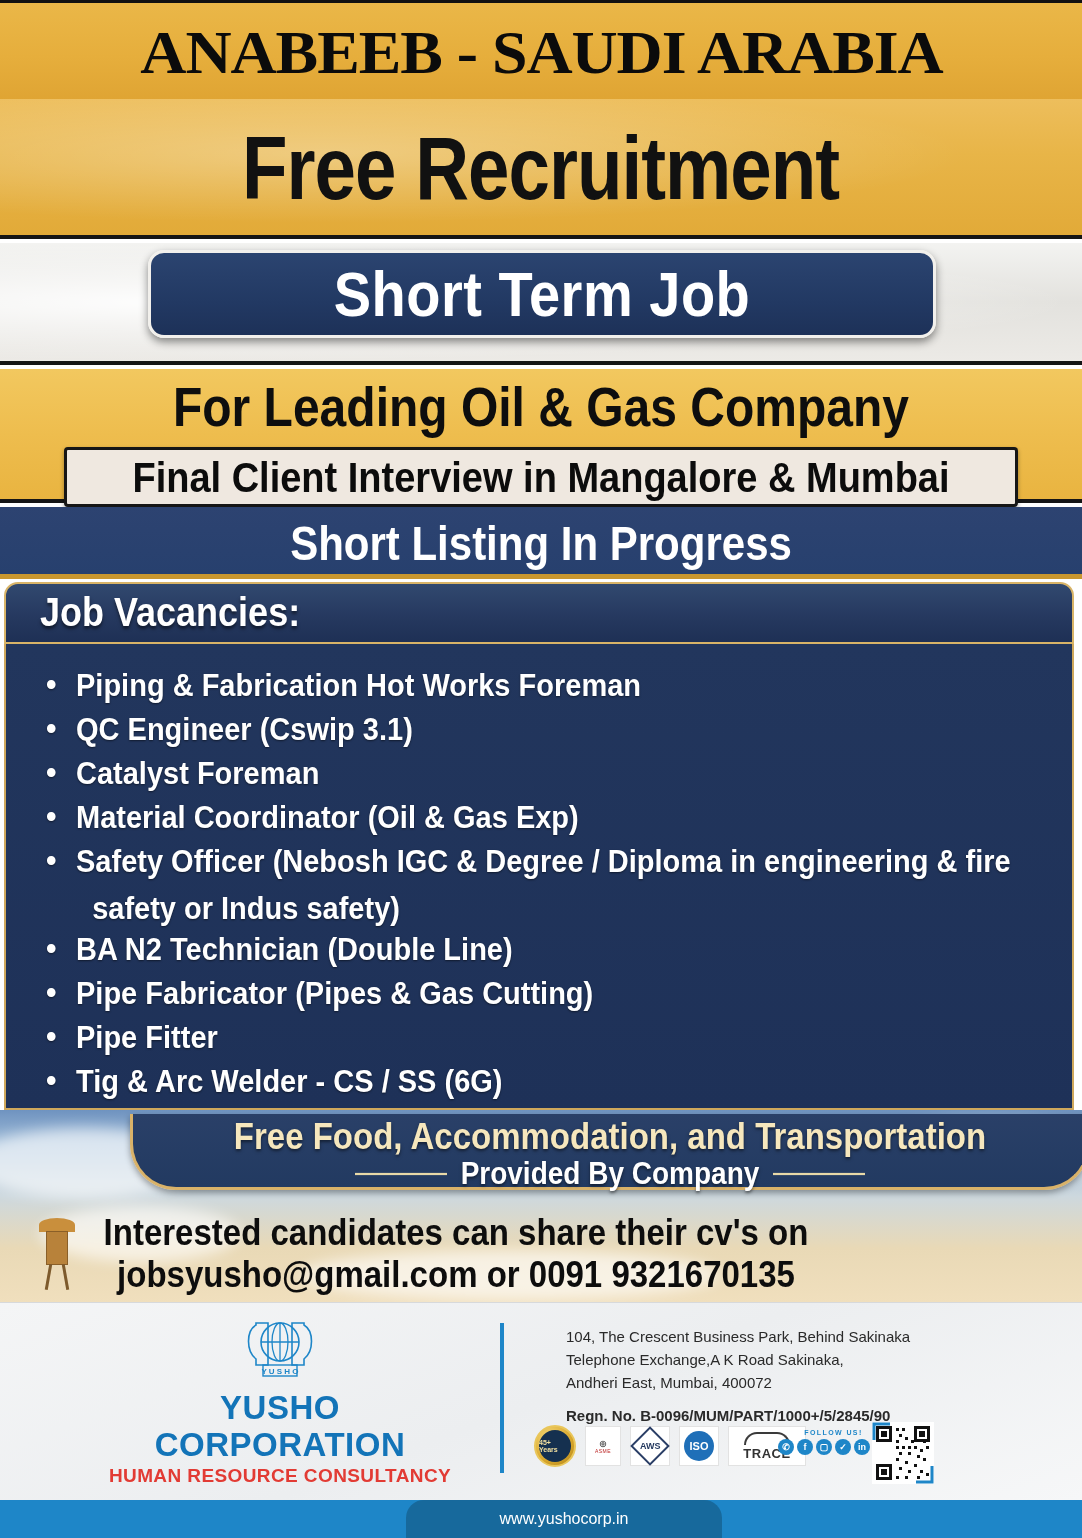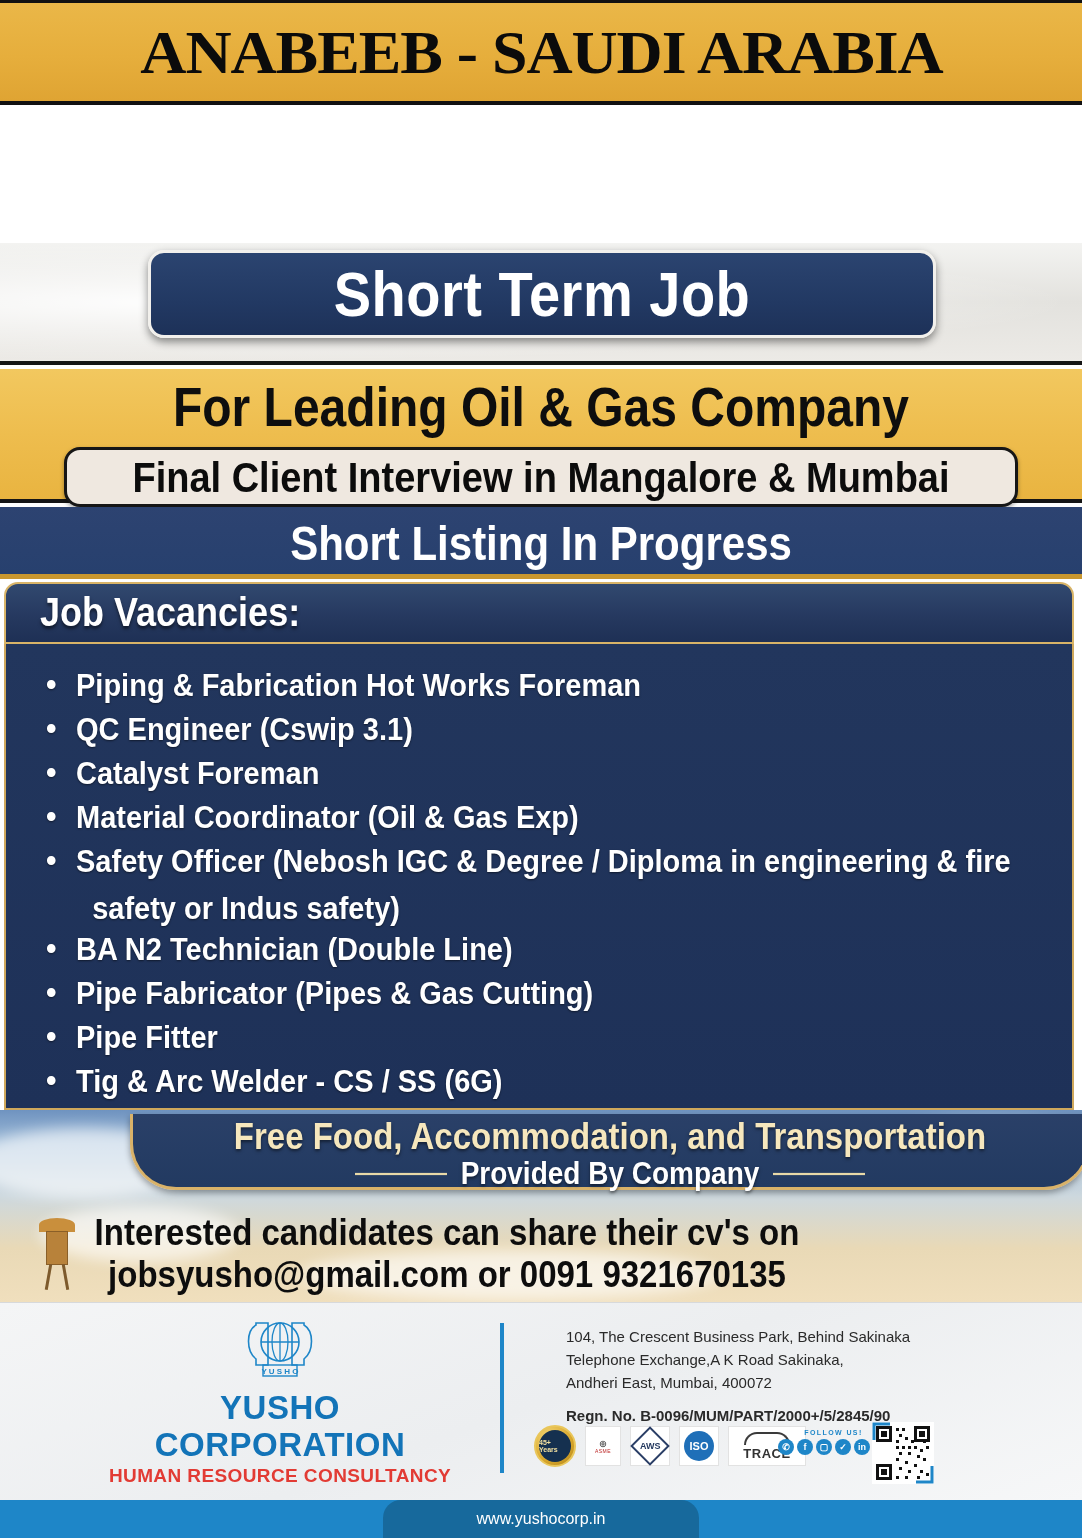--- a/index.html
+++ b/index.html
@@ -64,21 +64,21 @@
     background:linear-gradient(180deg,#f2c85f 0%,#eebd4e 50%,#e9b440 100%);
     border-bottom:4px solid #151515;
   }
   .gold-band2 .oilgas {
     position:absolute; left:0; top:10px; width:1082px; text-align:center;
     font-weight:bold; font-size:48px; color:#0e0e0e;
     transform:scaleY(1.16);
   }
   .interview-pill {
     position:absolute; left:64px; top:447px; width:954px; height:60px;
-    background:#efe8e0; border:3px solid #161616; border-radius:16px;
+    background:#efe8e0; border:3px solid #161616; border-radius:4px;
     display:flex; align-items:center; justify-content:center;
     box-shadow:0 2px 4px rgba(0,0,0,.35);
   }
   .interview-pill span {
     font-weight:bold; font-size:38px; color:#0c0c0c;
     transform:scaleY(1.14); white-space:nowrap;
   }
 
   
   .navy-band {
@@ -170,21 +170,21 @@
   .benefit-line2 {
     margin-top:2px; font-weight:bold; font-size:28px; color:#fff;
     transform:scaleY(1.1); text-shadow:0 2px 3px rgba(0,0,0,.5);
     display:flex; align-items:center; justify-content:center; gap:14px;
   }
   .benefit-line2::before, .benefit-line2::after {
     content:""; width:92px; height:2px; background:#e8d9a8;
   }
 
   .cta {
-    position:absolute; left:0; top:1212px; width:894px; text-align:center;
+    position:absolute; left:9px; top:1212px; width:894px; text-align:center;
   }
   .cta div {
     font-weight:bold; font-size:33px; color:#0d0d0d;
     line-height:42px; transform:scaleY(1.12);
   }
 
   
   .footer {
     position:absolute; left:0; top:1302px; width:1082px; height:198px;
     background:linear-gradient(160deg,#f4f5f6 0%,#eceef0 50%,#f6f7f8 100%);
@@ -263,35 +263,38 @@
     color:#fff; font-size:9px; font-weight:bold;
     display:flex; align-items:center; justify-content:center;
   }
   .qr { position:absolute; left:872px; top:1422px; width:62px; height:62px; }
 
   .urlbar {
     position:absolute; left:0; top:1500px; width:1082px; height:38px;
     background:#1e86c8;
   }
   .urltab {
-    position:absolute; left:383px; top:1500px; width:316px; height:38px;
+    position:absolute; left:406px; top:1500px; width:316px; height:38px;
     background:#17699c; border-radius:18px 18px 0 0;
     display:flex; align-items:center; justify-content:center;
   }
   .urltab span { color:#fff; font-size:16px; }
 </style>
 </head>
 <body>
 
 <div class="poster">
 
   <div class="title-band">
     <span>ANABEEB - SAUDI ARABIA</span>
   </div>
 
+  <div class="gold-band">
+    <span>Free Recruitment</span>
+  </div>
 
   <div class="silver-band"></div>
   <div class="stj-pill">
     <span>Short Term Job</span>
   </div>
 
   <div class="gold-band2">
     <div class="oilgas">For Leading Oil &amp; Gas Company</div>
   </div>
   <div class="interview-pill">
@@ -364,21 +367,21 @@
       <div class="logo-name">CORPORATION</div>
       <div class="logo-sub">HUMAN RESOURCE CONSULTANCY</div>
     </div>
 
     <div class="vdiv"></div>
 
     <div class="addr">
       <p>104, The Crescent Business Park, Behind Sakinaka</p>
       <p>Telephone Exchange,A K Road Sakinaka,</p>
       <p>Andheri East, Mumbai,  400072</p>
-      <p class="regn">Regn. No. B-0096/MUM/PART/2000+/5/2845/90</p>
+      <p class="regn">Regn. No. B-0096/MUM/PART/1000+/5/2845/90</p>
     </div>
 
     <div class="badges">
       <div class="seal">
           <i>45+ Years</i>
         </div>
       <div class="badge b-asme">
         <div>
             <div class="g">◎</div>
             <div class="r">ASME</div>

